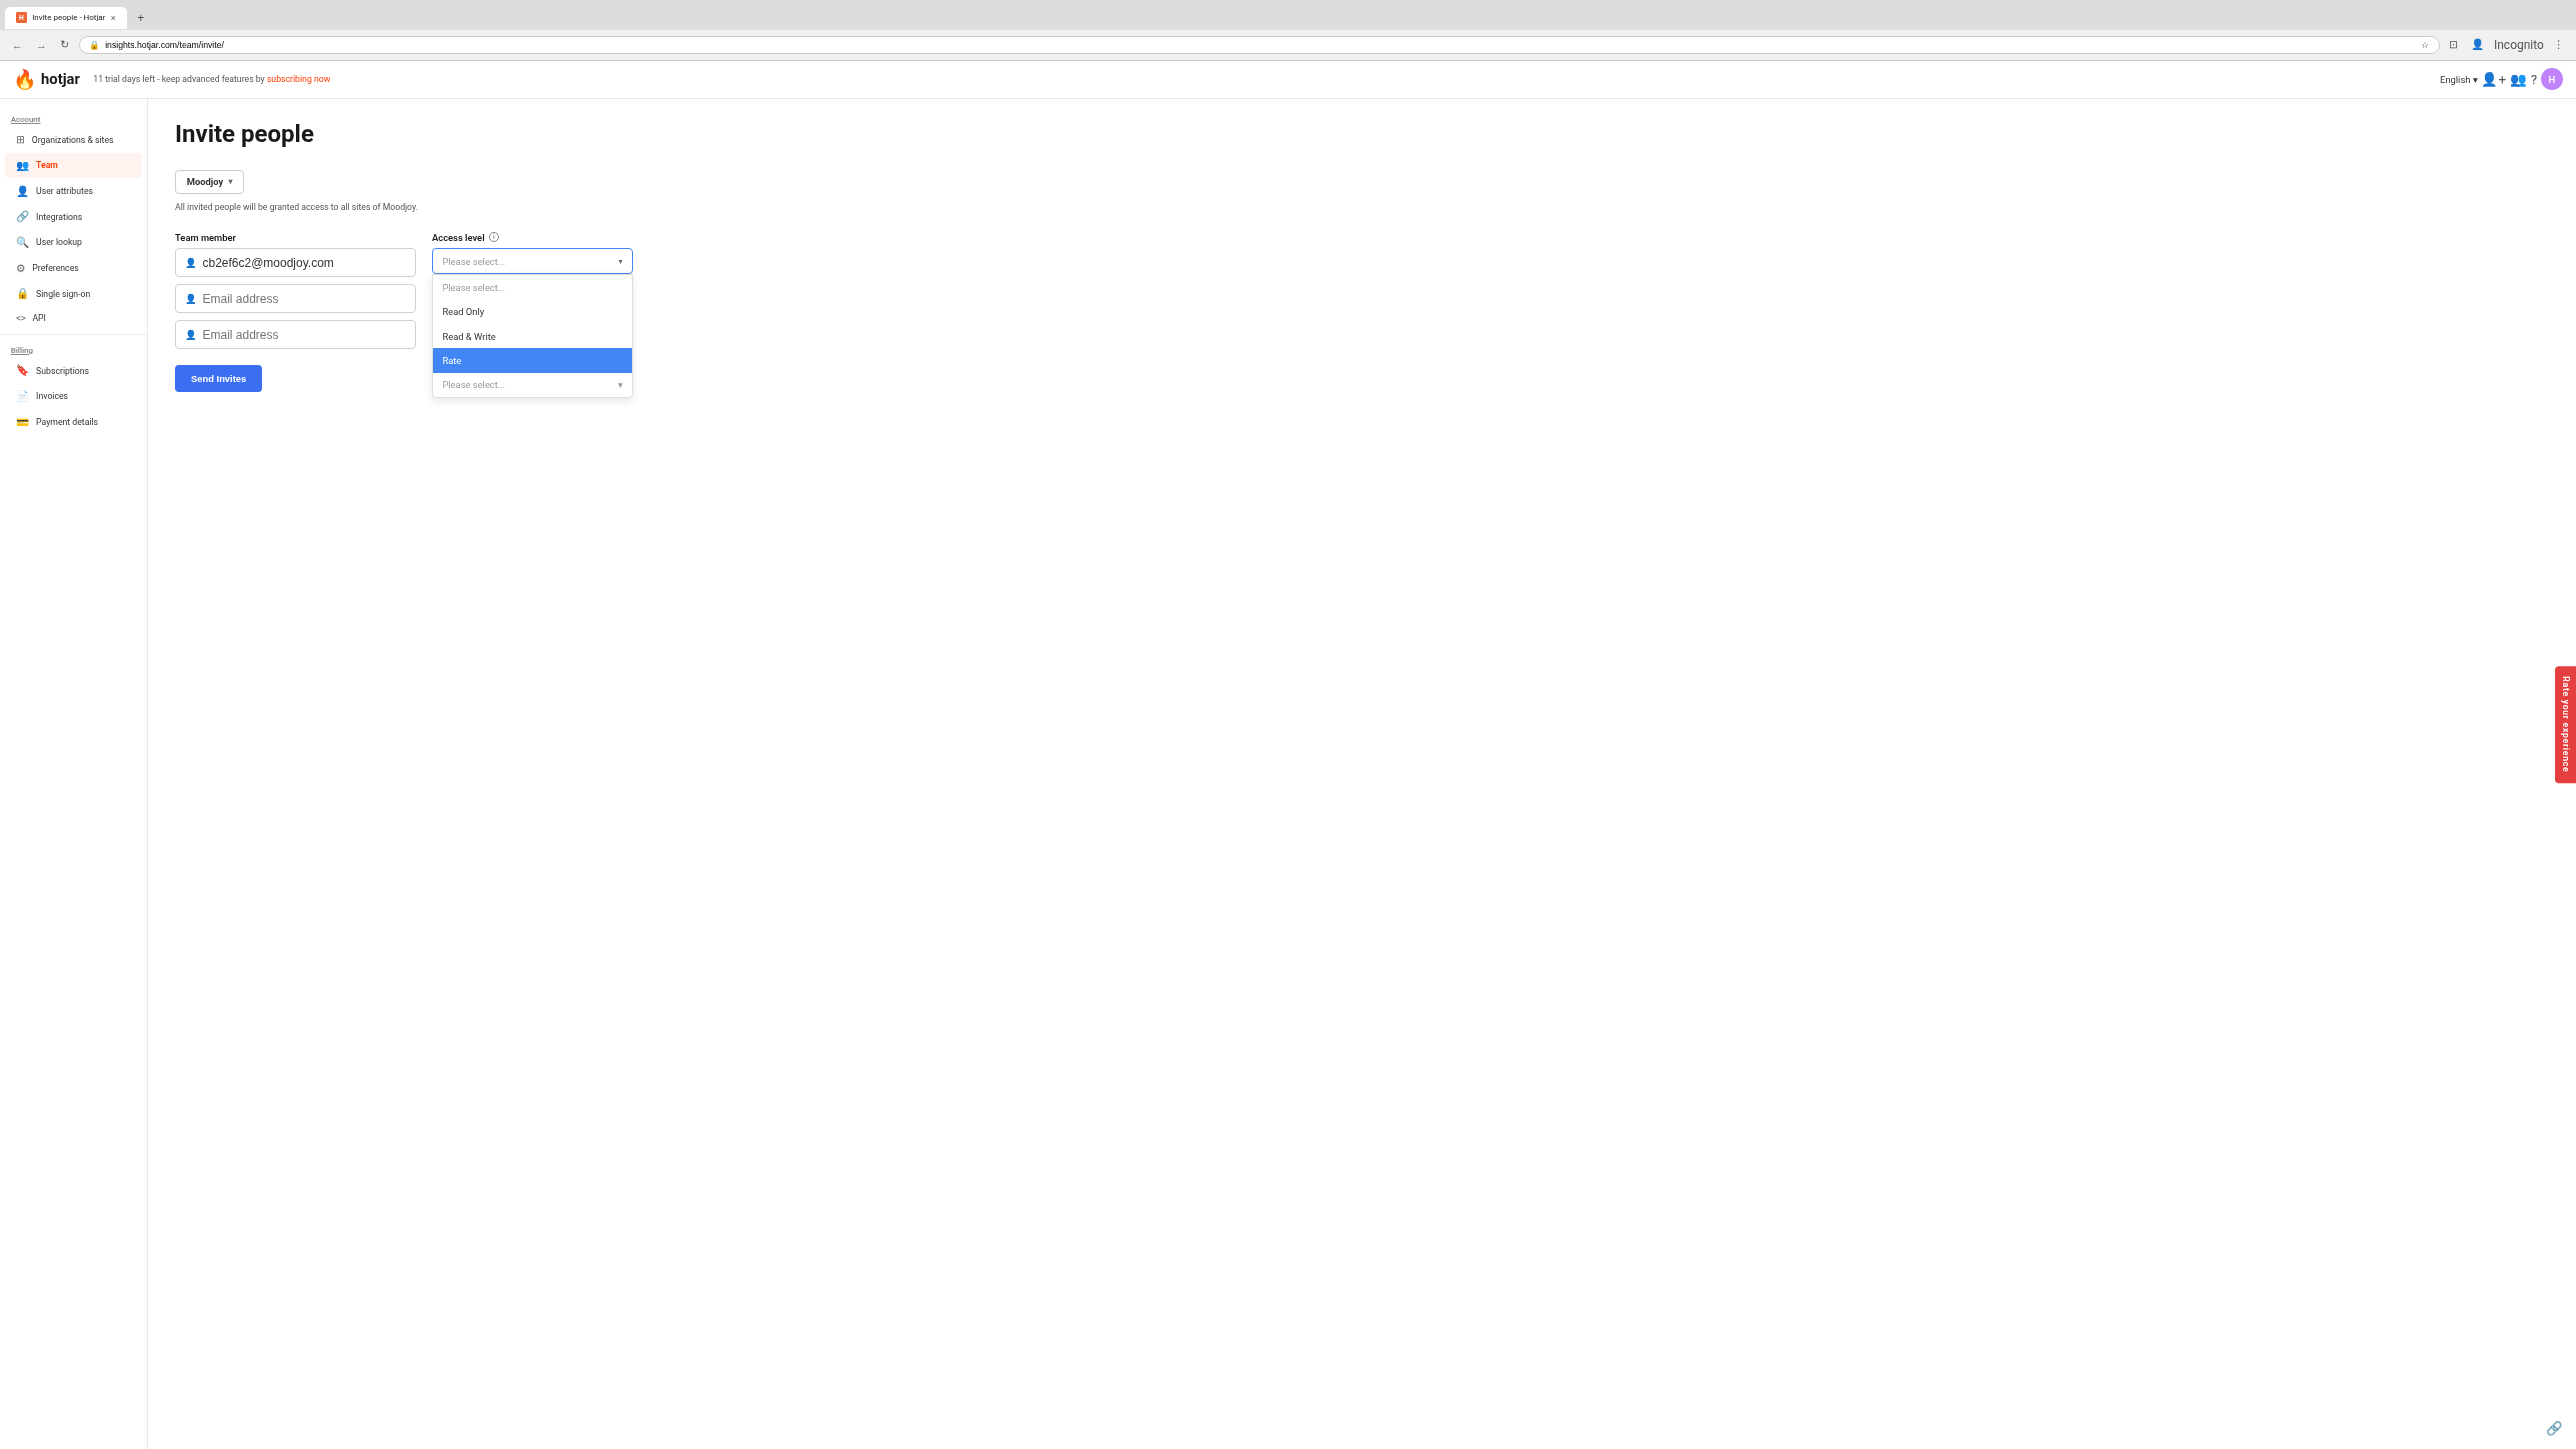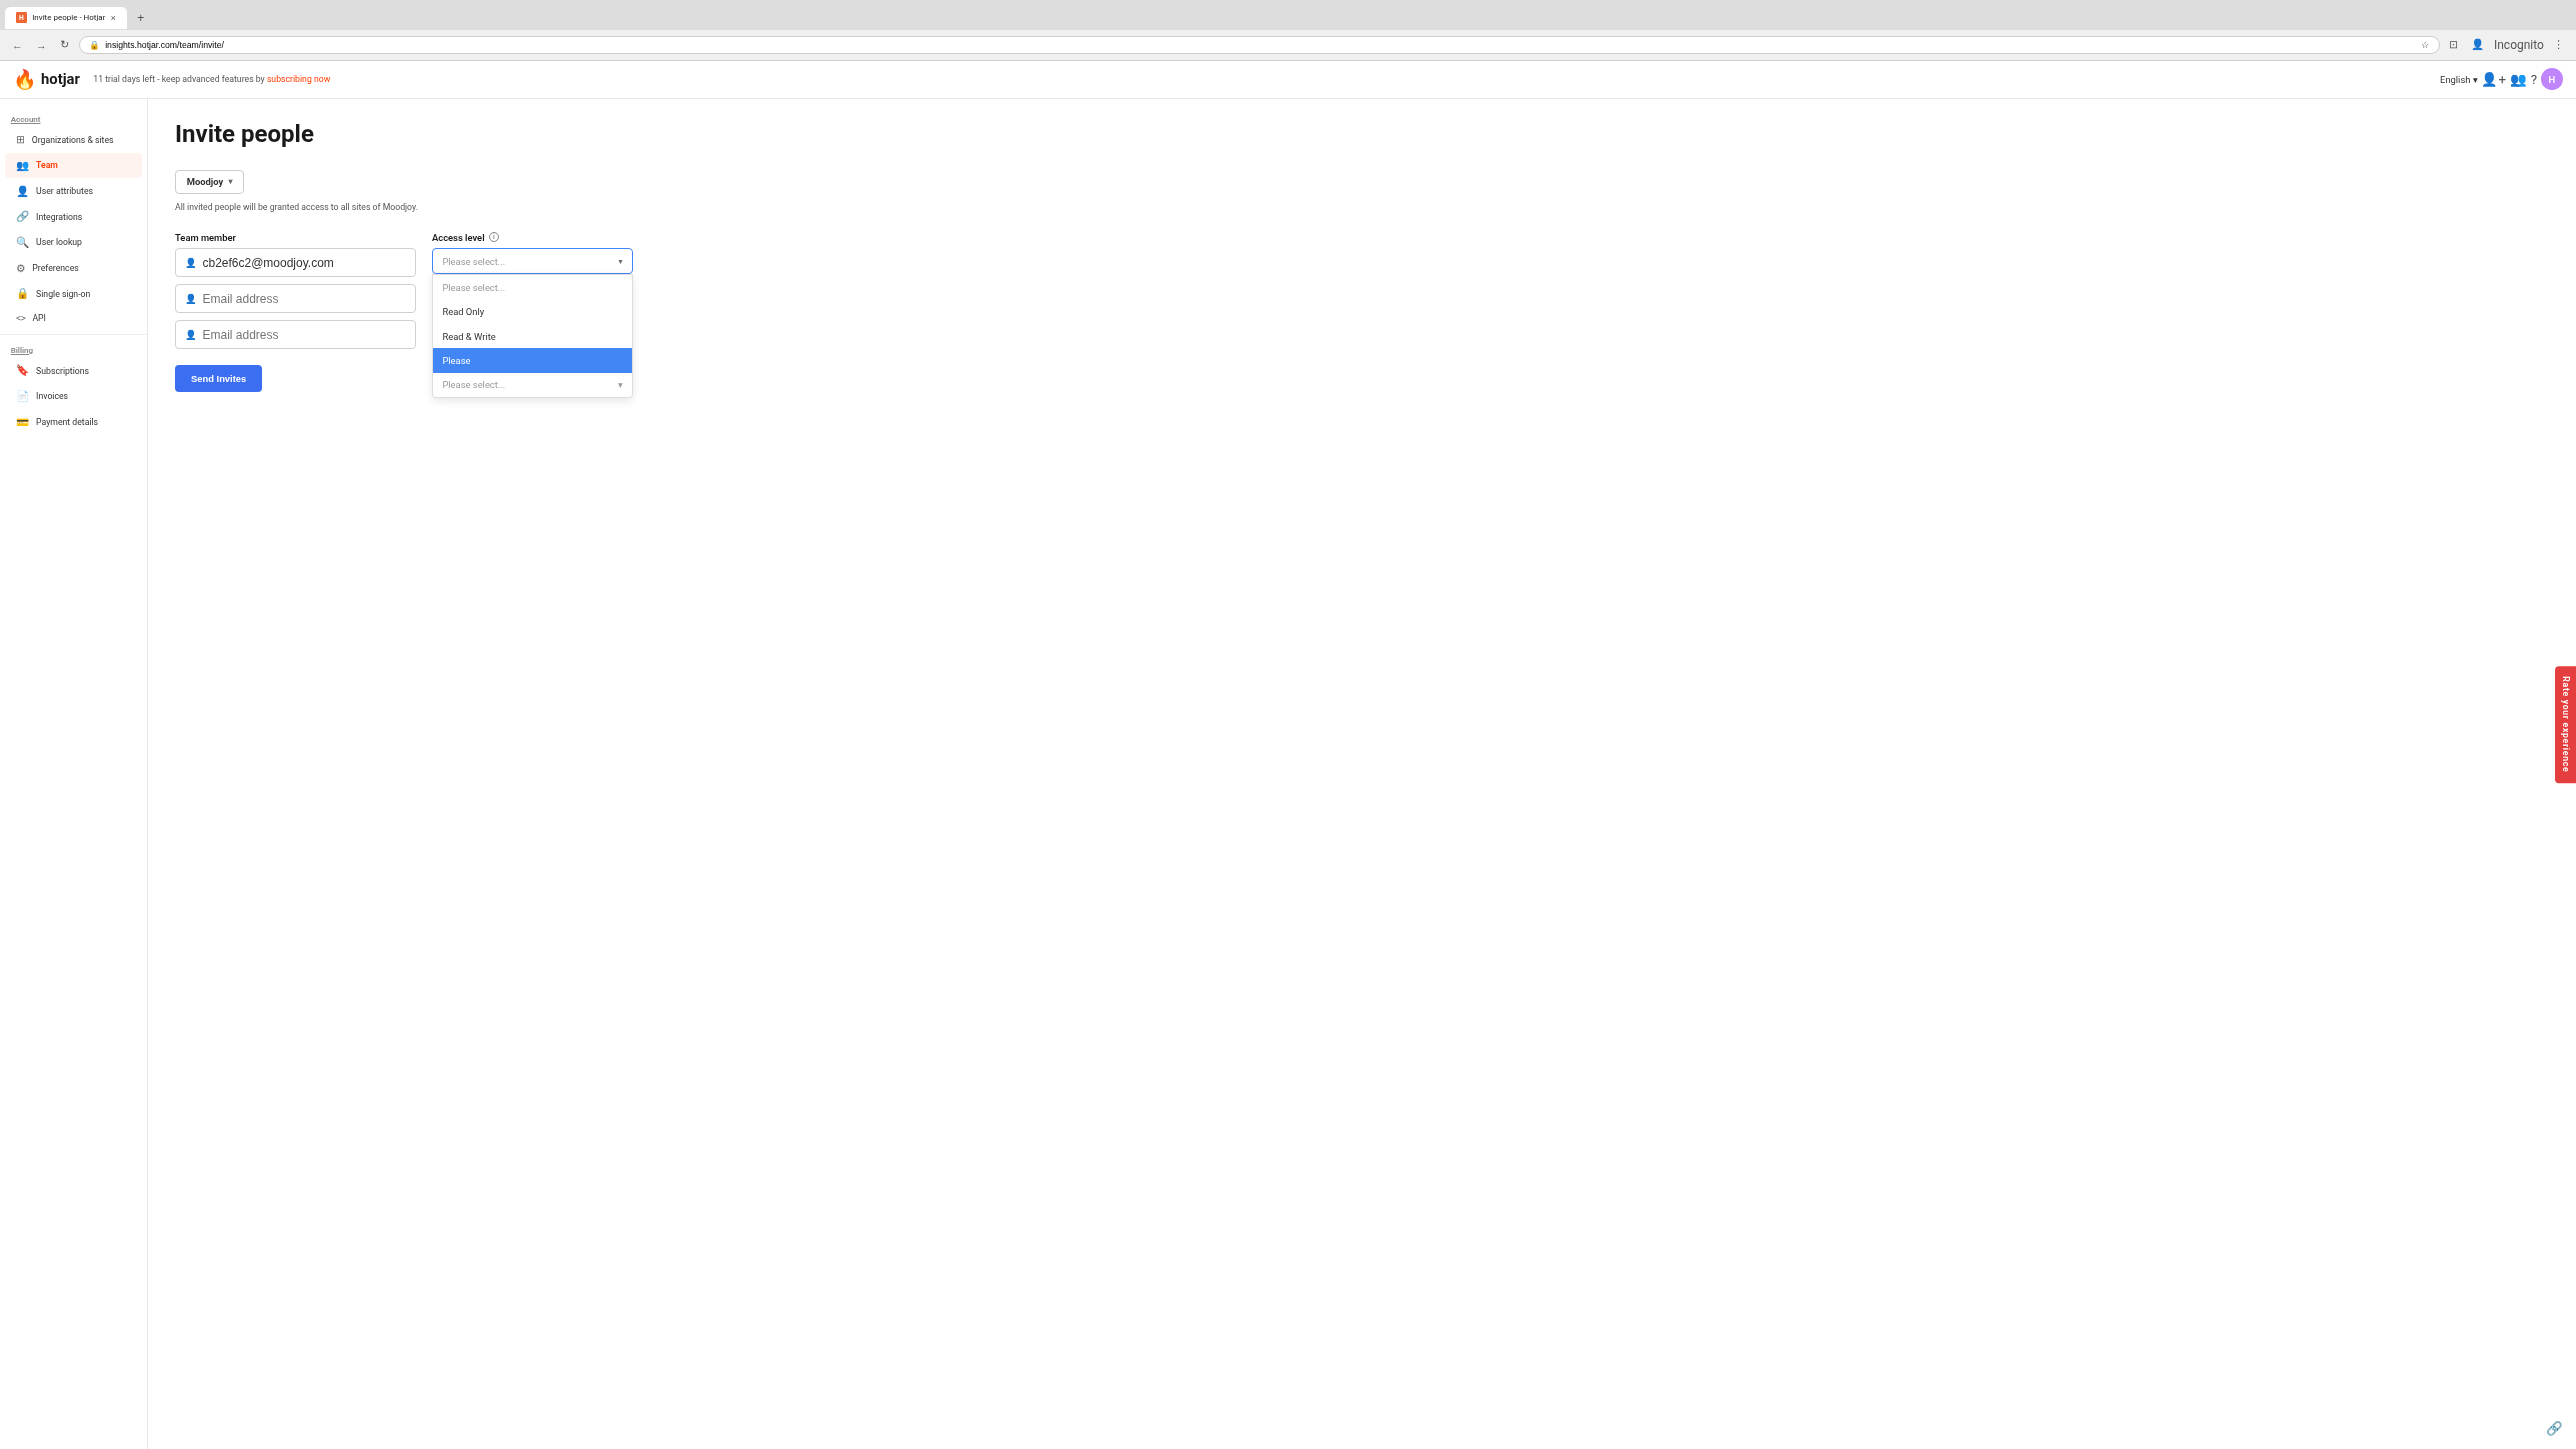--- a/index.html
+++ b/index.html
@@ -239,21 +239,21 @@
             <div class="dropdown-item placeholder">
               <span>Please select...</span>
             </div>
             <div class="dropdown-item">
               <span>Read Only</span>
             </div>
             <div class="dropdown-item">
               <span>Read &amp; Write</span>
             </div>
             <div class="dropdown-item highlighted">
-              <span>Please</span>
+              <span>Rate</span>
             </div>
             <div class="dropdown-item placeholder">
               <span>Please select...</span>
               <span>▾</span>
             </div>
           </div>
         </div>
       </div>
     </div>
 

